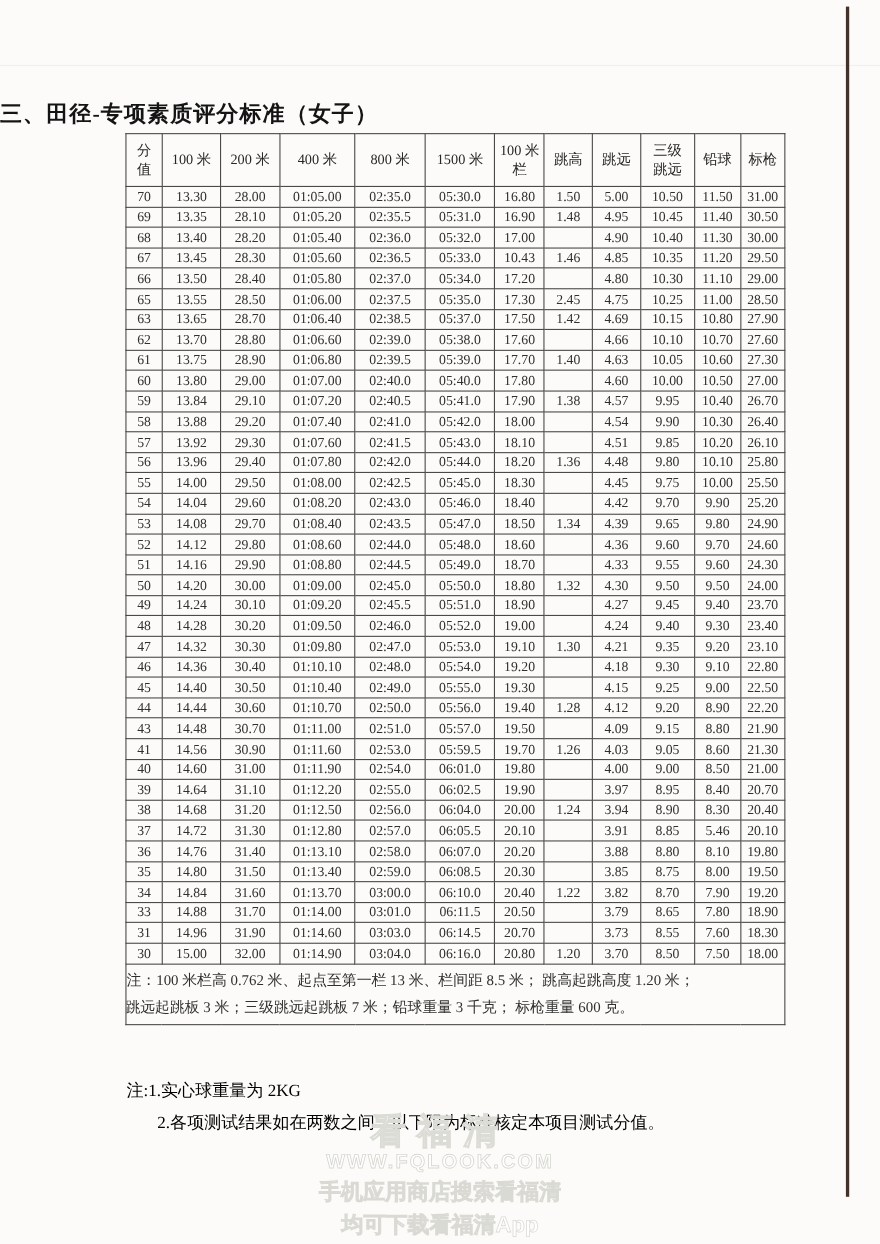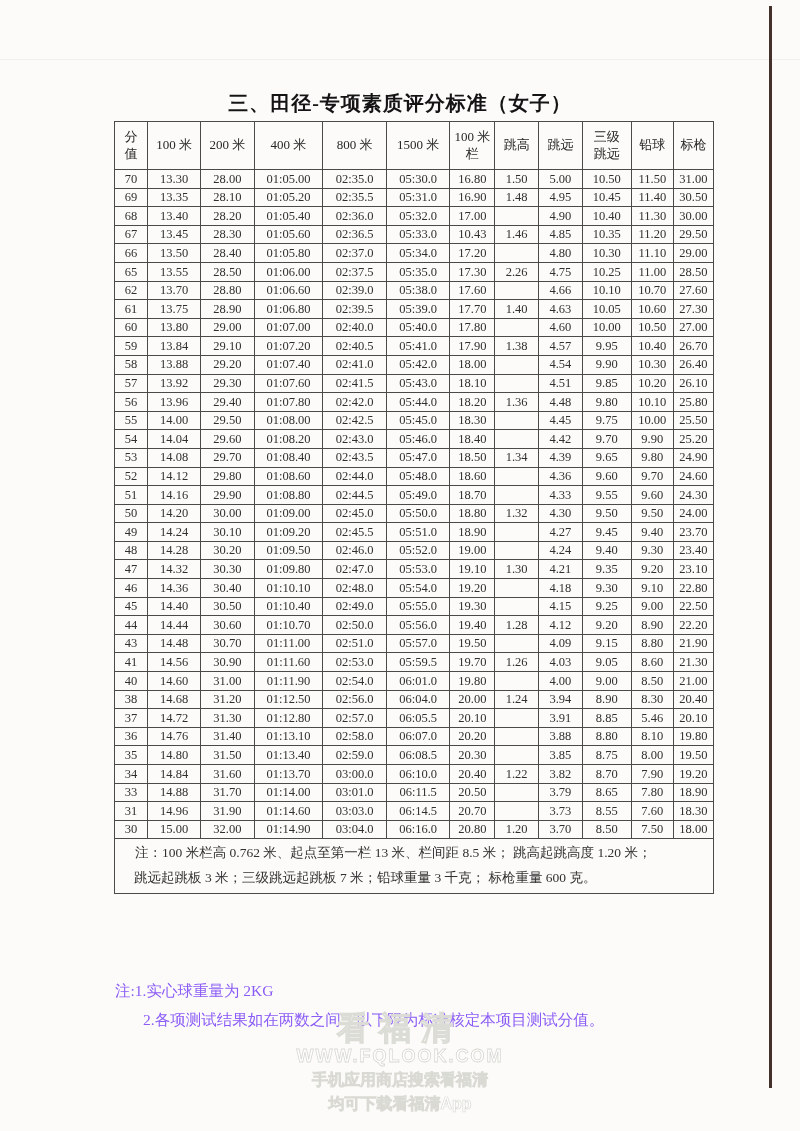--- a/index.html
+++ b/index.html
@@ -7,61 +7,61 @@
     position:relative; width:800px; height:1131px; margin:0 auto;
     background:#fcfbf9; overflow:hidden;
     font-family:"Liberation Serif","DejaVu Serif",serif;
     color:#2f2f2f;
   }
   .faint-top-rule { position:absolute; left:0; top:59px; width:100%; height:1px; background:#f0efec; }
   .edge-line { position:absolute; left:769px; top:6px; width:3px; height:1082px; background:#45312b; }
 
   .doc-title {
     position:absolute; top:90px; left:0; width:100%;
-    text-align:center; font-size:20px; font-weight:bold; color:#141414;
+    text-align:left; font-size:20px; font-weight:bold; color:#141414;
     letter-spacing:1px;
   }
 
   .table-wrap { position:absolute; left:114px; top:121px; width:600px; }
   table.score { width:100%; border-collapse:collapse; table-layout:fixed; }
   table.score th, table.score td {
     border:1px solid #4a4a4a; text-align:center; vertical-align:middle;
     padding:0 1px; overflow:hidden;
   }
   table.score th {
     font-weight:normal; font-size:13px; line-height:1.25;
     height:47px; white-space:pre-line; color:#262626;
   }
   table.score td { font-size:12.5px; height:17.6px; line-height:1; color:#303030; }
   col.c1{width:5.5%} col.c2{width:8.9%} col.c3{width:8.9%} col.c4{width:11.5%}
   col.c5{width:10.6%} col.c6{width:10.6%} col.c7{width:7.5%} col.c8{width:7.3%}
   col.c9{width:7.3%} col.c10{width:8.2%} col.c11{width:7.0%} col.c12{width:6.7%}
 
   td.footnote-cell {
     text-align:left !important; font-size:13.5px !important;
-    line-height:1.85 !important; height:auto !important; padding:2px 20px !important;
+    line-height:1.85 !important; height:auto !important; padding:2px 0 !important;
     color:#262626;
     margin-left:32px;
   }
   .fn-line2 { margin-left:-1px; }
 
-  .notes { position:absolute; left:115px; top:981px; font-size:15.5px; color:#8b5cf6; }
+  .notes { position:absolute; left:115px; top:981px; font-size:15.5px; color:#000000; }
   .note-line1 { margin:0; }
   .note-line2 { margin:8px 0 0 28px; }
 
   .watermark {
     position:absolute; left:0; top:1012px; width:100%;
     text-align:center; pointer-events:none;
     font-family:"Liberation Sans","DejaVu Sans",sans-serif;
     color:rgba(255,255,255,0.95);
     -webkit-text-stroke:1px #dcdcd6;
   }
   .wm-brand { font-size:32px; font-weight:bold; letter-spacing:10px; line-height:1.0; }
   .wm-url   { font-size:18px; font-weight:bold; letter-spacing:2px; margin-top:2px; -webkit-text-stroke:0.8px #d8d8d2; }
-  .wm-small { font-size:16px; font-weight:bold; margin-top:3px; -webkit-text-stroke:0.7px #dadad4; }
+  .wm-small { font-size:20px; font-weight:bold; margin-top:3px; -webkit-text-stroke:0.7px #dadad4; }
 </style>
 </head>
 <body>
 
 <div class="page">
 
   <div class="faint-top-rule"></div>
 
   <div class="doc-title">三、田径-专项素质评分标准（女子）</div>
 
@@ -172,25 +172,39 @@
             <td>29.00</td>
           </tr>
           <tr>
             <td>65</td>
             <td>13.55</td>
             <td>28.50</td>
             <td>01:06.00</td>
             <td>02:37.5</td>
             <td>05:35.0</td>
             <td>17.30</td>
-            <td>2.26</td>
+            <td>2.45</td>
             <td>4.75</td>
             <td>10.25</td>
             <td>11.00</td>
             <td>28.50</td>
+          </tr>
+          <tr>
+            <td>63</td>
+            <td>13.65</td>
+            <td>28.70</td>
+            <td>01:06.40</td>
+            <td>02:38.5</td>
+            <td>05:37.0</td>
+            <td>17.50</td>
+            <td>1.42</td>
+            <td>4.69</td>
+            <td>10.15</td>
+            <td>10.80</td>
+            <td>27.90</td>
           </tr>
           <tr>
             <td>62</td>
             <td>13.70</td>
             <td>28.80</td>
             <td>01:06.60</td>
             <td>02:39.0</td>
             <td>05:38.0</td>
             <td>17.60</td>
             <td></td>
@@ -487,20 +501,34 @@
             <td>02:54.0</td>
             <td>06:01.0</td>
             <td>19.80</td>
             <td></td>
             <td>4.00</td>
             <td>9.00</td>
             <td>8.50</td>
             <td>21.00</td>
           </tr>
           <tr>
+            <td>39</td>
+            <td>14.64</td>
+            <td>31.10</td>
+            <td>01:12.20</td>
+            <td>02:55.0</td>
+            <td>06:02.5</td>
+            <td>19.90</td>
+            <td></td>
+            <td>3.97</td>
+            <td>8.95</td>
+            <td>8.40</td>
+            <td>20.70</td>
+          </tr>
+          <tr>
             <td>38</td>
             <td>14.68</td>
             <td>31.20</td>
             <td>01:12.50</td>
             <td>02:56.0</td>
             <td>06:04.0</td>
             <td>20.00</td>
             <td>1.24</td>
             <td>3.94</td>
             <td>8.90</td>

